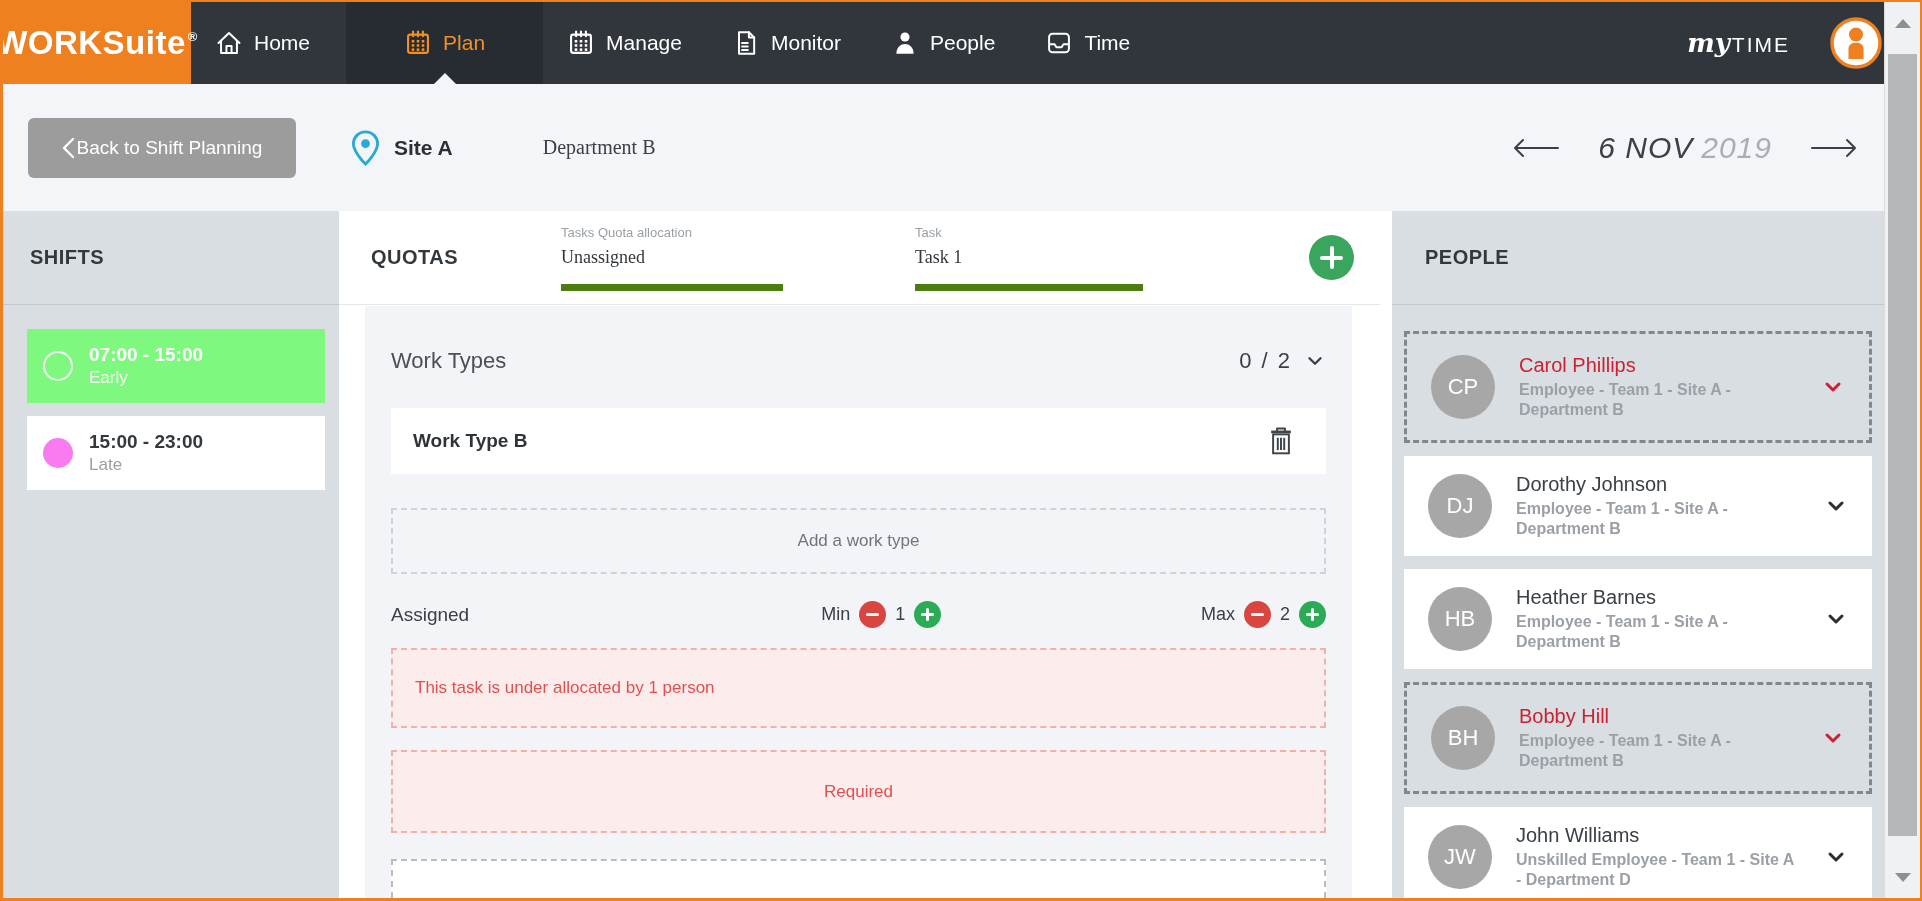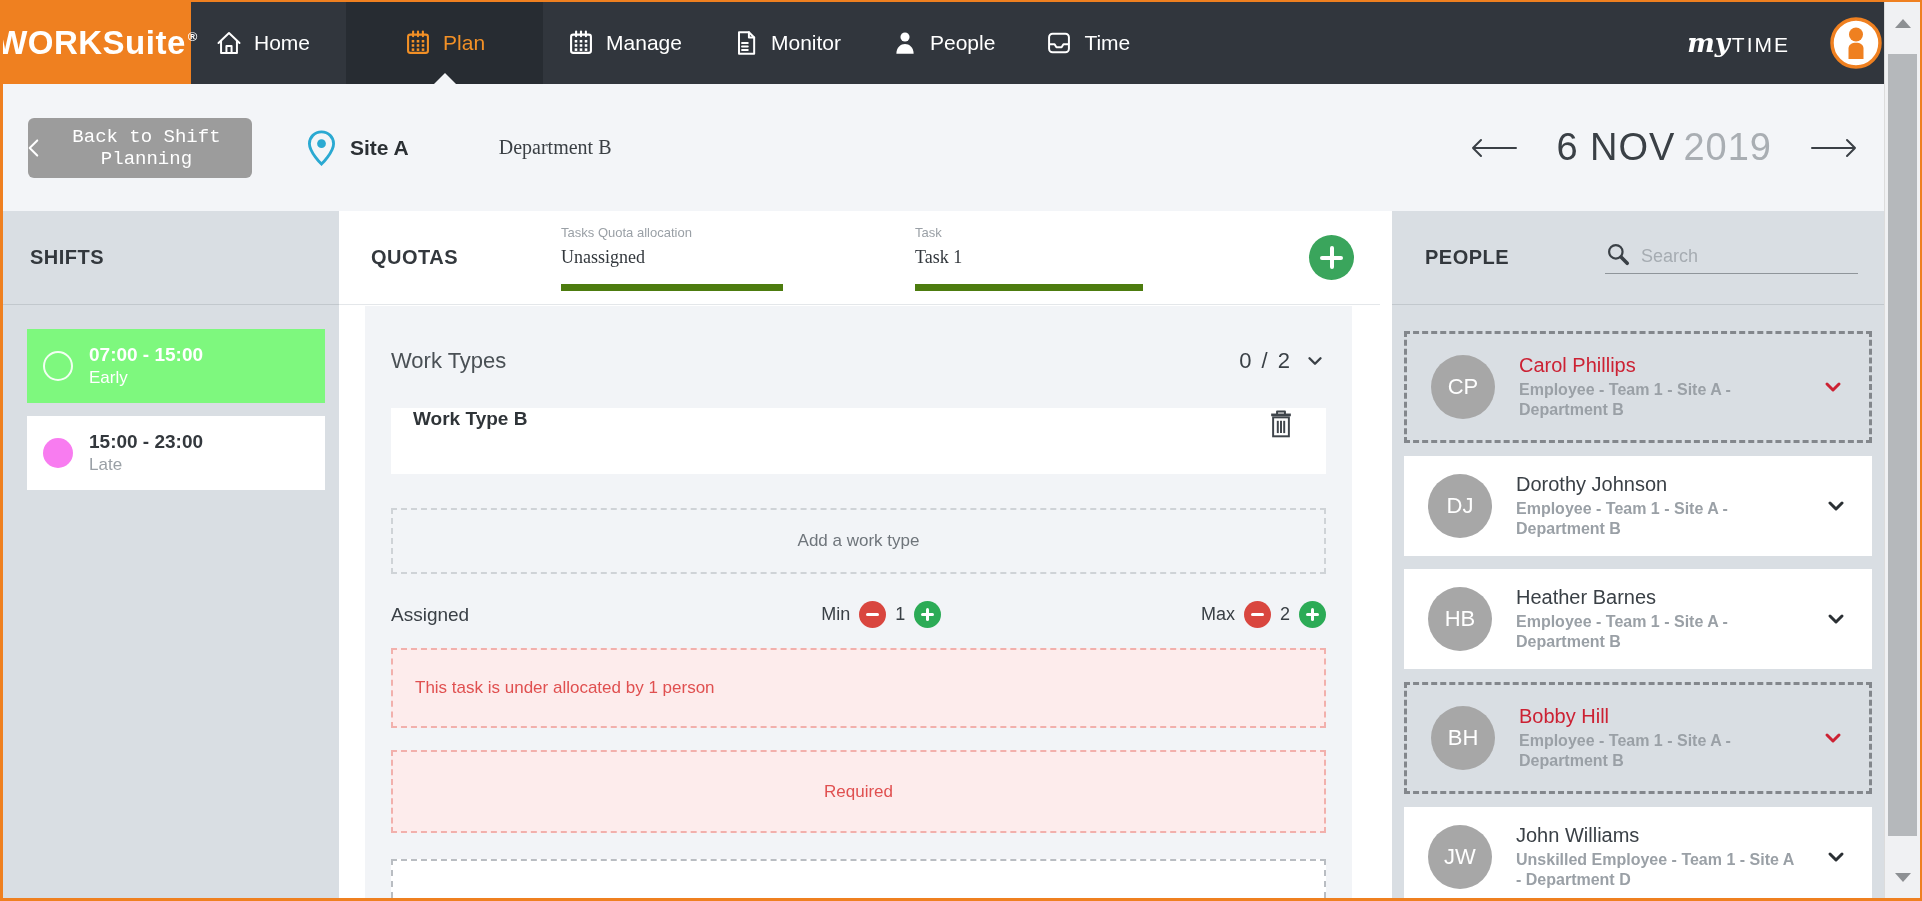--- a/index.html
+++ b/index.html
@@ -22,27 +22,27 @@
   .nav-tile .caret { position:absolute; bottom:0; left:50%; margin-left:-11px; width:0; height:0;
                      border-left:11px solid transparent; border-right:11px solid transparent; border-bottom:11px solid #f3f5f8; }
   .ni { margin-right:50px; }
   .nav-right { margin-left:auto; display:flex; align-items:center; gap:40px; margin-right:2px; }
   .mytime { color:#fff; font-size:22px; display:flex; align-items:baseline; cursor:pointer; }
   .mytime .my { font-family:"DejaVu Serif", serif; font-style:italic; font-weight:bold; font-size:26px; margin-right:2px; }
   .mytime .time { letter-spacing:2px; font-weight:300; font-size:21px; }
   .avatar { width:52px; height:52px; cursor:pointer; }
   
   .subheader { height:127px; background:#f3f5f8; display:flex; align-items:center; padding-left:25px; }
-  .back-btn { width:224px; height:60px; background:#9c9c9c; border:none; border-radius:6px; color:#fff;
-              font-size:19px; font-family:Liberation Mono, monospace; display:flex; align-items:center; justify-content:center; gap:2px; cursor:pointer; }
+  .back-btn { width:268px; height:60px; background:#9c9c9c; border:none; border-radius:6px; color:#fff;
+              font-size:19px; font-family:Liberation Sans, sans-serif; display:flex; align-items:center; justify-content:center; gap:2px; cursor:pointer; }
   .loc { display:flex; align-items:center; margin-left:54px; gap:13px; }
   .site { font-size:21px; font-weight:bold; color:#2b3034; }
   .dept { font-size:20px; color:#3a3f44; margin-left:90px;font-family:Liberation Serif, serif; }
   .datenav { margin-left:auto; display:flex; align-items:center; gap:34px; margin-right:22px; }
-  .datetext { font-size:38px; letter-spacing:1px; color:#3a4046; }
+  .datetext { font-size:30px; letter-spacing:1px; color:#3a4046;font-style:italic; }
   .datetext .year { color:#a9aeb3; margin-left:8px; }
   .arrow-btn { background:none; border:none; cursor:pointer; display:flex; padding:4px; }
   
   .main { display:flex; height:687px; }
   .col-header { height:94px; display:flex; align-items:center; }
   .col-title { font-size:20px; font-weight:800; letter-spacing:.5px; color:#33383d; }
   
   .col-shifts { width:336px; background:#d9dee3; }
   .col-shifts .col-header { border-bottom:1px solid #c2c8cd; padding-left:27px; }
   .shift-list { padding:24px 14px 0 24px; }
@@ -67,21 +67,21 @@
   .dd-value { font-size:18px; color:#33383d; }
   .dd-caret { width:0; height:0; border-left:7px solid transparent; border-right:7px solid transparent; border-top:9px solid #7d8setting388; border-top-color:#7d8388; margin-right:4px; }
   .add-btn { margin-left:auto; width:45px; height:45px; border-radius:50%; background:#3aa55c; border:none; position:relative; cursor:pointer; }
   .add-btn::before { content:""; position:absolute; left:11px; right:11px; top:50%; margin-top:-2px; height:4px; background:#fff; border-radius:2px; }
   .add-btn::after { content:""; position:absolute; top:11px; bottom:11px; left:50%; margin-left:-2px; width:4px; background:#fff; border-radius:2px; }
   .panel { position:absolute; left:26px; right:28px; top:95px; bottom:0; background:#f2f4f7; overflow:hidden; }
   .wt-header { display:flex; align-items:center; justify-content:space-between; margin:42px 26px 0; }
   .wt-title { font-size:22px; color:#4a5055; }
   .wt-count-wrap { display:flex; align-items:center; gap:12px; }
   .wt-count { font-size:22px; color:#3a4046; letter-spacing:2px; }
-  .wt-row { background:#fff; height:66px; margin:34px 26px 0; display:flex; align-items:flex-start; justify-content:space-between; padding:0 30px 0 22px; cursor:pointer; }
+  .wt-row { background:#fff; height:66px; margin:34px 26px 0; display:flex; align-items:center; justify-content:space-between; padding:0 30px 0 22px; cursor:pointer; }
   .wt-name { font-size:19px; font-weight:bold; color:#2f3438; }
   .dashed-box { border:2px dashed #cfd3d7; height:66px; margin:34px 26px 0; display:flex; align-items:center; justify-content:center;
                 color:#6f757b; font-size:17px; cursor:pointer; }
   .assigned-row { margin:27px 26px 0; display:flex; align-items:center; }
   .assigned-label { font-size:19px; color:#3a4046; }
   .minmax { display:flex; align-items:center; gap:9px; font-size:18px; color:#3a4046; }
   .mm-min { margin-left:352px; }
   .mm-max { margin-left:auto; }
   .circle-btn { width:27px; height:27px; border-radius:50%; border:none; position:relative; cursor:pointer; flex:none; }
   .circle-btn::before { content:""; position:absolute; left:7px; right:7px; top:50%; margin-top:-1.5px; height:3px; background:#fff; border-radius:2px; }
@@ -366,27 +366,20 @@
         </div>
 
         <div class="ghost-box"></div>
       </div>
     </div>
 
     <div class="col-people">
       <div class="people-bg">
         <div class="col-header">
           <span class="col-title">PEOPLE</span>
-          <span class="search-wrap">
-            <svg width="26" height="26" viewBox="0 0 24 24" fill="none" stroke="#3a4046">
-              <circle cx="10" cy="10" r="6.2" stroke-width="2"></circle>
-              <line x1="14.8" y1="14.8" x2="20.5" y2="20.5" stroke-width="3.4" stroke-linecap="round"></line>
-            </svg>
-            <input class="search-input" type="text" placeholder="Search" style="">
-          </span>
         </div>
 
         <div class="cards">
 
           <div class="person-card dashed">
             <span class="p-avatar">CP</span>
             <span class="p-text">
               <div class="p-name red-name">Carol Phillips</div>
               <div class="p-sub">Employee - Team 1 - Site A - Department B</div>
             </span>

